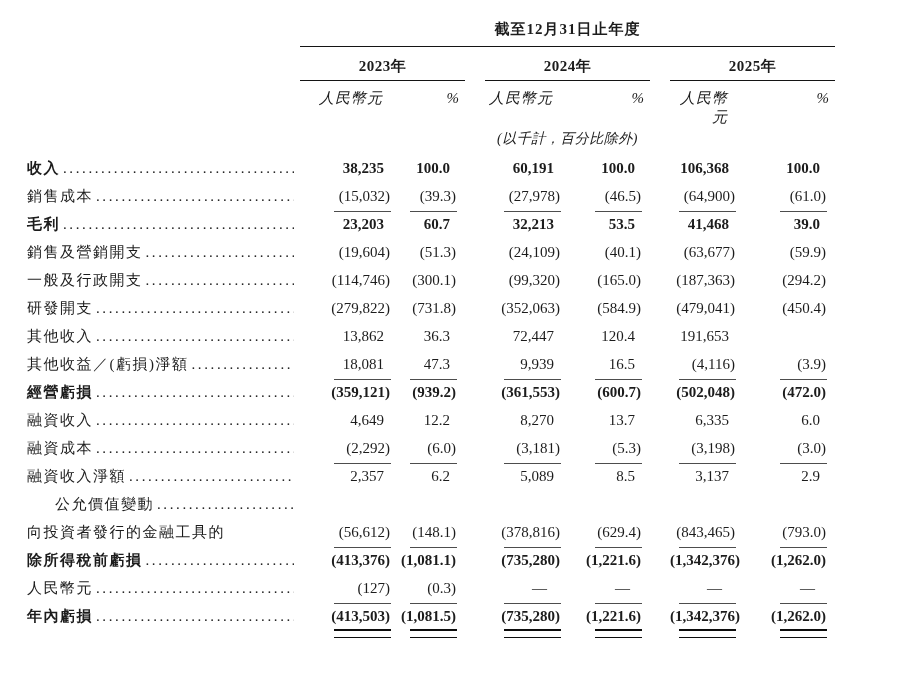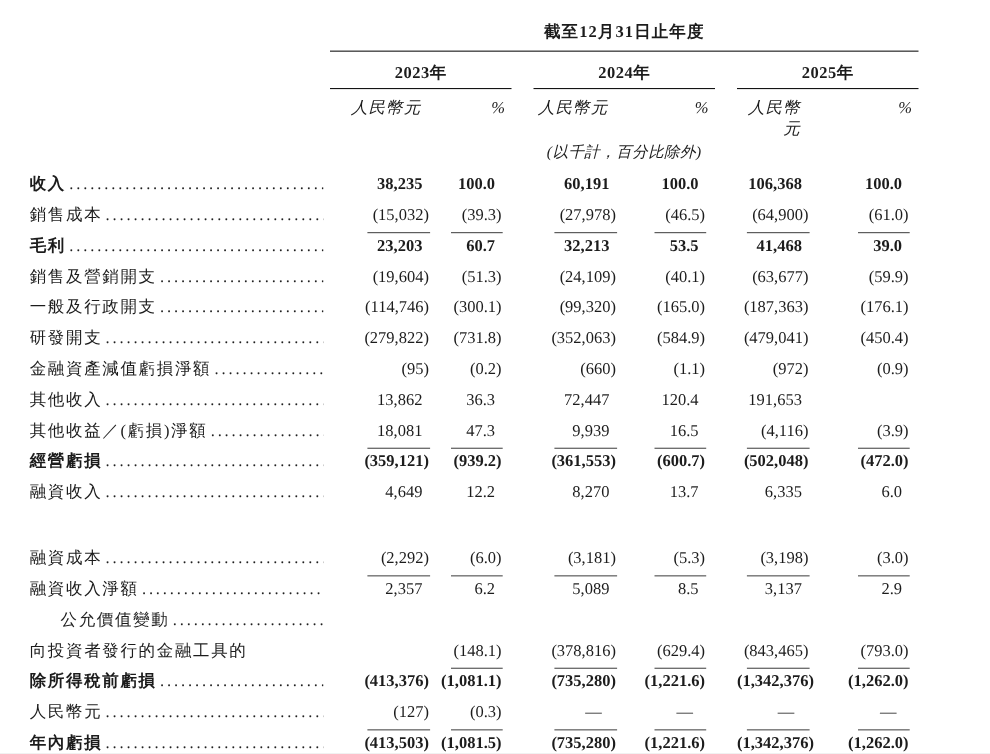--- a/index.html
+++ b/index.html
@@ -170,53 +170,39 @@
           <div class="label-line">
             <span class="label-text">一般及行政開支</span>
             <span class="leader"></span>
           </div>
         </div>
         <div class="num rmb paren" style="grid-column: 2;">(114,746)</div>
         <div class="num pct paren" style="grid-column: 3;">(300.1)</div>
         <div class="num rmb paren" style="grid-column: 5;">(99,320)</div>
         <div class="num pct paren" style="grid-column: 6;">(165.0)</div>
         <div class="num rmb paren" style="grid-column: 8;">(187,363)</div>
-        <div class="num pct paren" style="grid-column: 9;">(176.1)</div>
+        <div class="num pct paren" style="grid-column: 9;">(294.2)</div>
       </div>
       <div class="grid row">
         <div class="label-cell">
           <div class="label-line">
             <span class="label-text">研發開支</span>
             <span class="leader"></span>
           </div>
         </div>
         <div class="num rmb paren" style="grid-column: 2;">(279,822)</div>
         <div class="num pct paren" style="grid-column: 3;">(731.8)</div>
         <div class="num rmb paren" style="grid-column: 5;">(352,063)</div>
         <div class="num pct paren" style="grid-column: 6;">(584.9)</div>
         <div class="num rmb paren" style="grid-column: 8; font-family: Liberation Serif, serif;">(479,041)</div>
         <div class="num pct paren" style="grid-column: 9;">(450.4)</div>
       </div>
       <div class="grid row">
         <div class="label-cell">
           <div class="label-line">
-            <span class="label-text">金融資產減值虧損淨額</span>
-            <span class="leader"></span>
-          </div>
-        </div>
-        <div class="num rmb paren" style="grid-column: 2;">(95)</div>
-        <div class="num pct paren" style="grid-column: 3;">(0.2)</div>
-        <div class="num rmb paren" style="grid-column: 5;">(660)</div>
-        <div class="num pct paren" style="grid-column: 6;">(1.1)</div>
-        <div class="num rmb paren" style="grid-column: 8;">(972)</div>
-        <div class="num pct paren" style="grid-column: 9;">(0.9)</div>
-      </div>
-      <div class="grid row">
-        <div class="label-cell">
-          <div class="label-line">
             <span class="label-text">其他收入</span>
             <span class="leader"></span>
           </div>
         </div>
         <div class="num rmb" style="grid-column: 2;">13,862</div>
         <div class="num pct" style="grid-column: 3;">36.3</div>
         <div class="num rmb" style="grid-column: 5;">72,447</div>
         <div class="num pct" style="grid-column: 6;">120.4</div>
         <div class="num rmb" style="grid-column: 8;">191,653</div>
       </div>
@@ -265,21 +251,21 @@
       <div class="grid row">
         <div class="label-cell">
           <div class="label-line">
             <span class="label-text">融資成本</span>
             <span class="leader"></span>
           </div>
         </div>
         <div class="num rmb paren rule-single" style="grid-column: 2;">(2,292)</div>
         <div class="num pct paren rule-single" style="grid-column: 3;">(6.0)</div>
         <div class="num rmb paren rule-single" style="grid-column: 5;">(3,181)</div>
-        <div class="num pct paren rule-single" style="grid-column: 6; margin-top: 32px;">(5.3)</div>
+        <div class="num pct paren rule-single" style="grid-column: 6;">(5.3)</div>
         <div class="num rmb paren rule-single" style="grid-column: 8;">(3,198)</div>
         <div class="num pct paren rule-single" style="grid-column: 9;">(3.0)</div>
       </div>
       <div class="grid row">
         <div class="label-cell">
           <div class="label-line">
             <span class="label-text">融資收入淨額</span>
             <span class="leader"></span>
           </div>
         </div>
@@ -293,20 +279,21 @@
       <div class="grid row">
         <div class="label-cell">
           <div class="label-line indent">
             <span class="label-text">公允價值變動</span>
             <span class="leader"></span>
           </div>
           <div class="label-line">
             <span class="label-text">向投資者發行的金融工具的</span>
           </div>
         </div>
+        <div class="num rmb paren rule-single" style="grid-column: 2;">(56,612)</div>
         <div class="num pct paren rule-single" style="grid-column: 3;">(148.1)</div>
         <div class="num rmb paren rule-single" style="grid-column: 5;">(378,816)</div>
         <div class="num pct paren rule-single" style="grid-column: 6;">(629.4)</div>
         <div class="num rmb paren rule-single" style="grid-column: 8;">(843,465)</div>
         <div class="num pct paren rule-single" style="grid-column: 9;">(793.0)</div>
       </div>
       <div class="grid row bold">
         <div class="label-cell">
           <div class="label-line">
             <span class="label-text">除所得稅前虧損</span>

